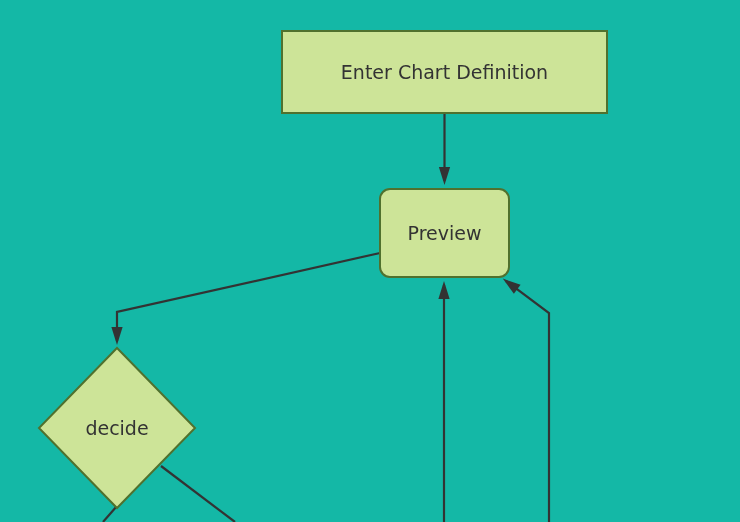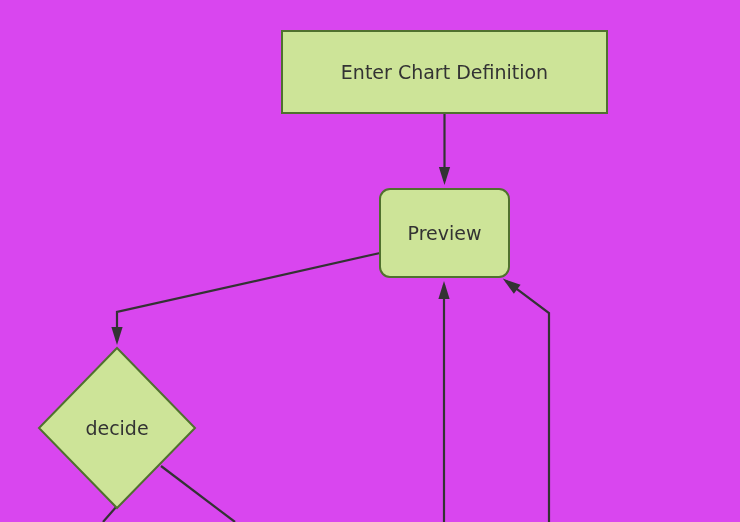--- a/index.html
+++ b/index.html
@@ -11,21 +11,21 @@
   body {
     width: 740px;
     height: 522px;
     overflow: hidden;
     font-family: "DejaVu Sans", sans-serif;
   }
   #diagram-canvas {
     position: relative;
     width: 740px;
     height: 522px;
-    background: #d946ef;
+    background: #14b8a6;
   }
   #flow-svg {
     position: absolute;
     top: 0;
     left: 0;
     width: 740px;
     height: 522px;
     display: block;
   }
   .node-label {

